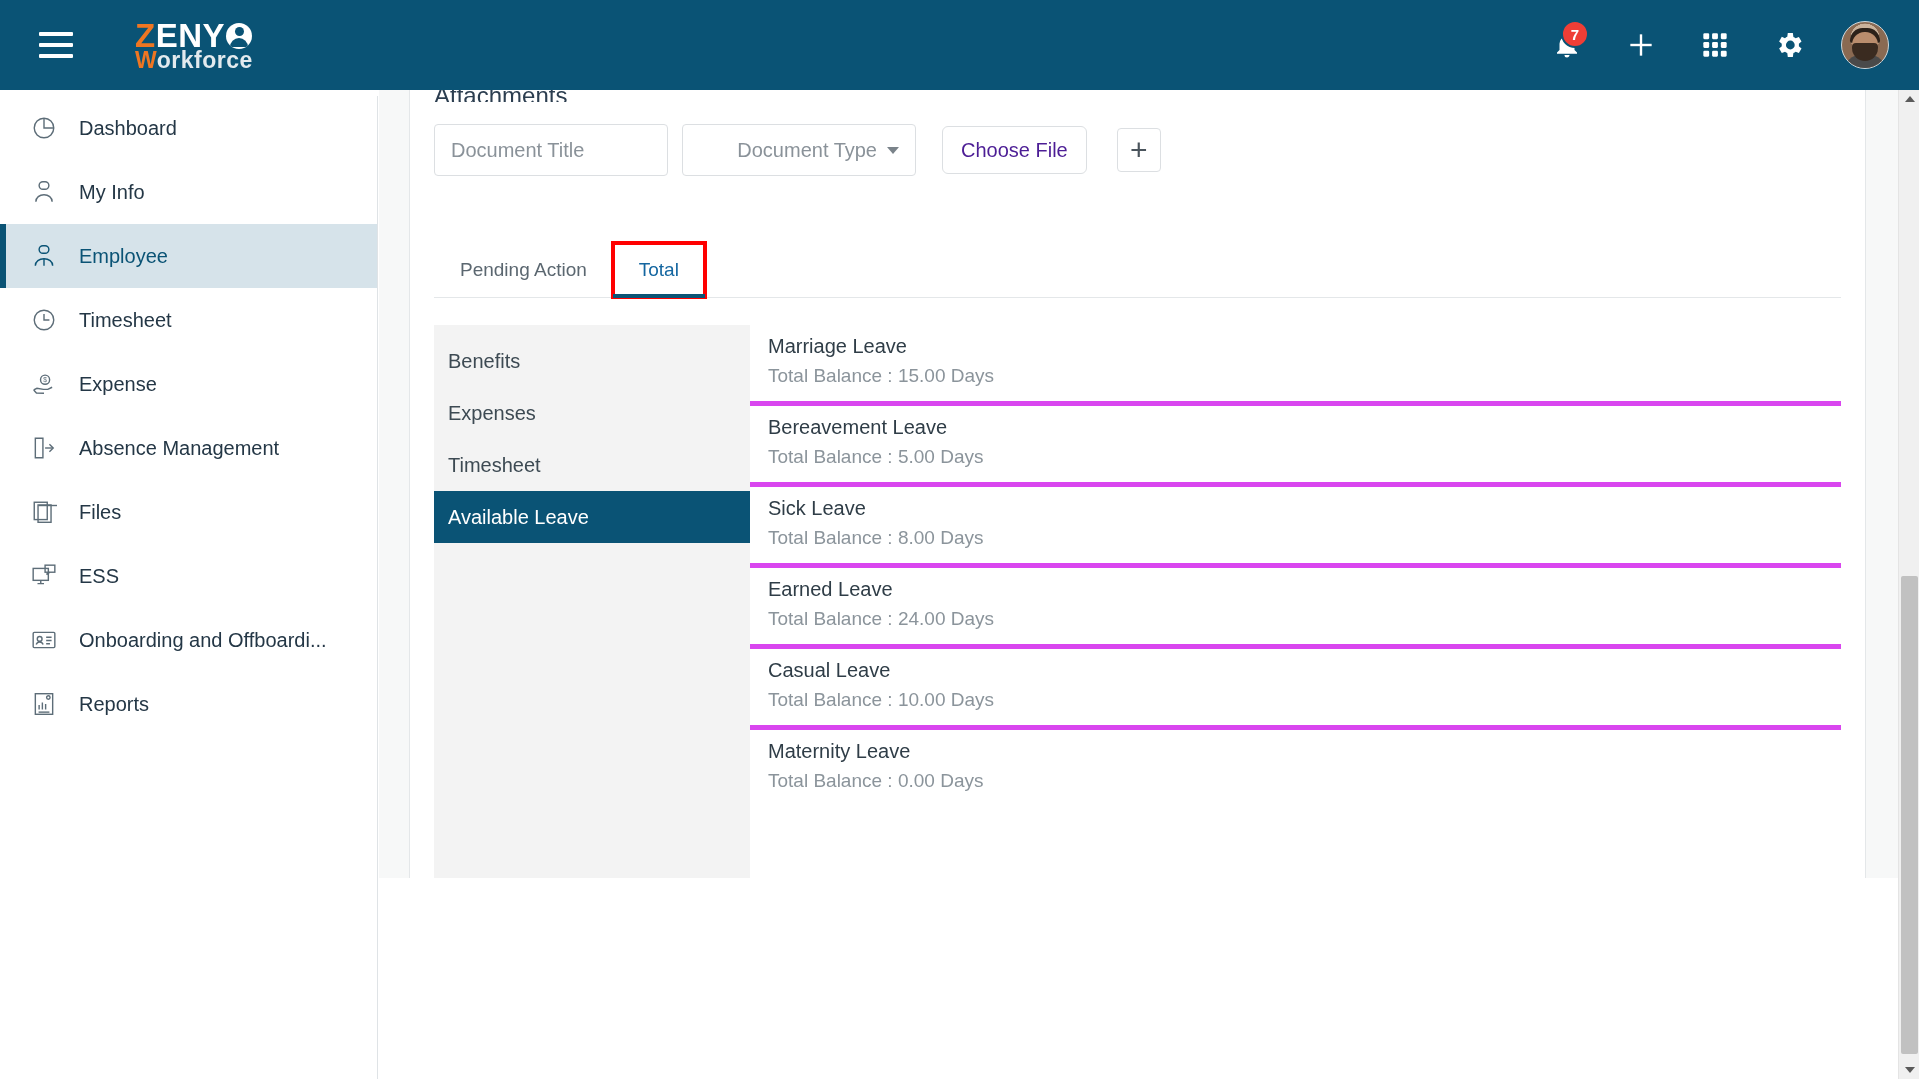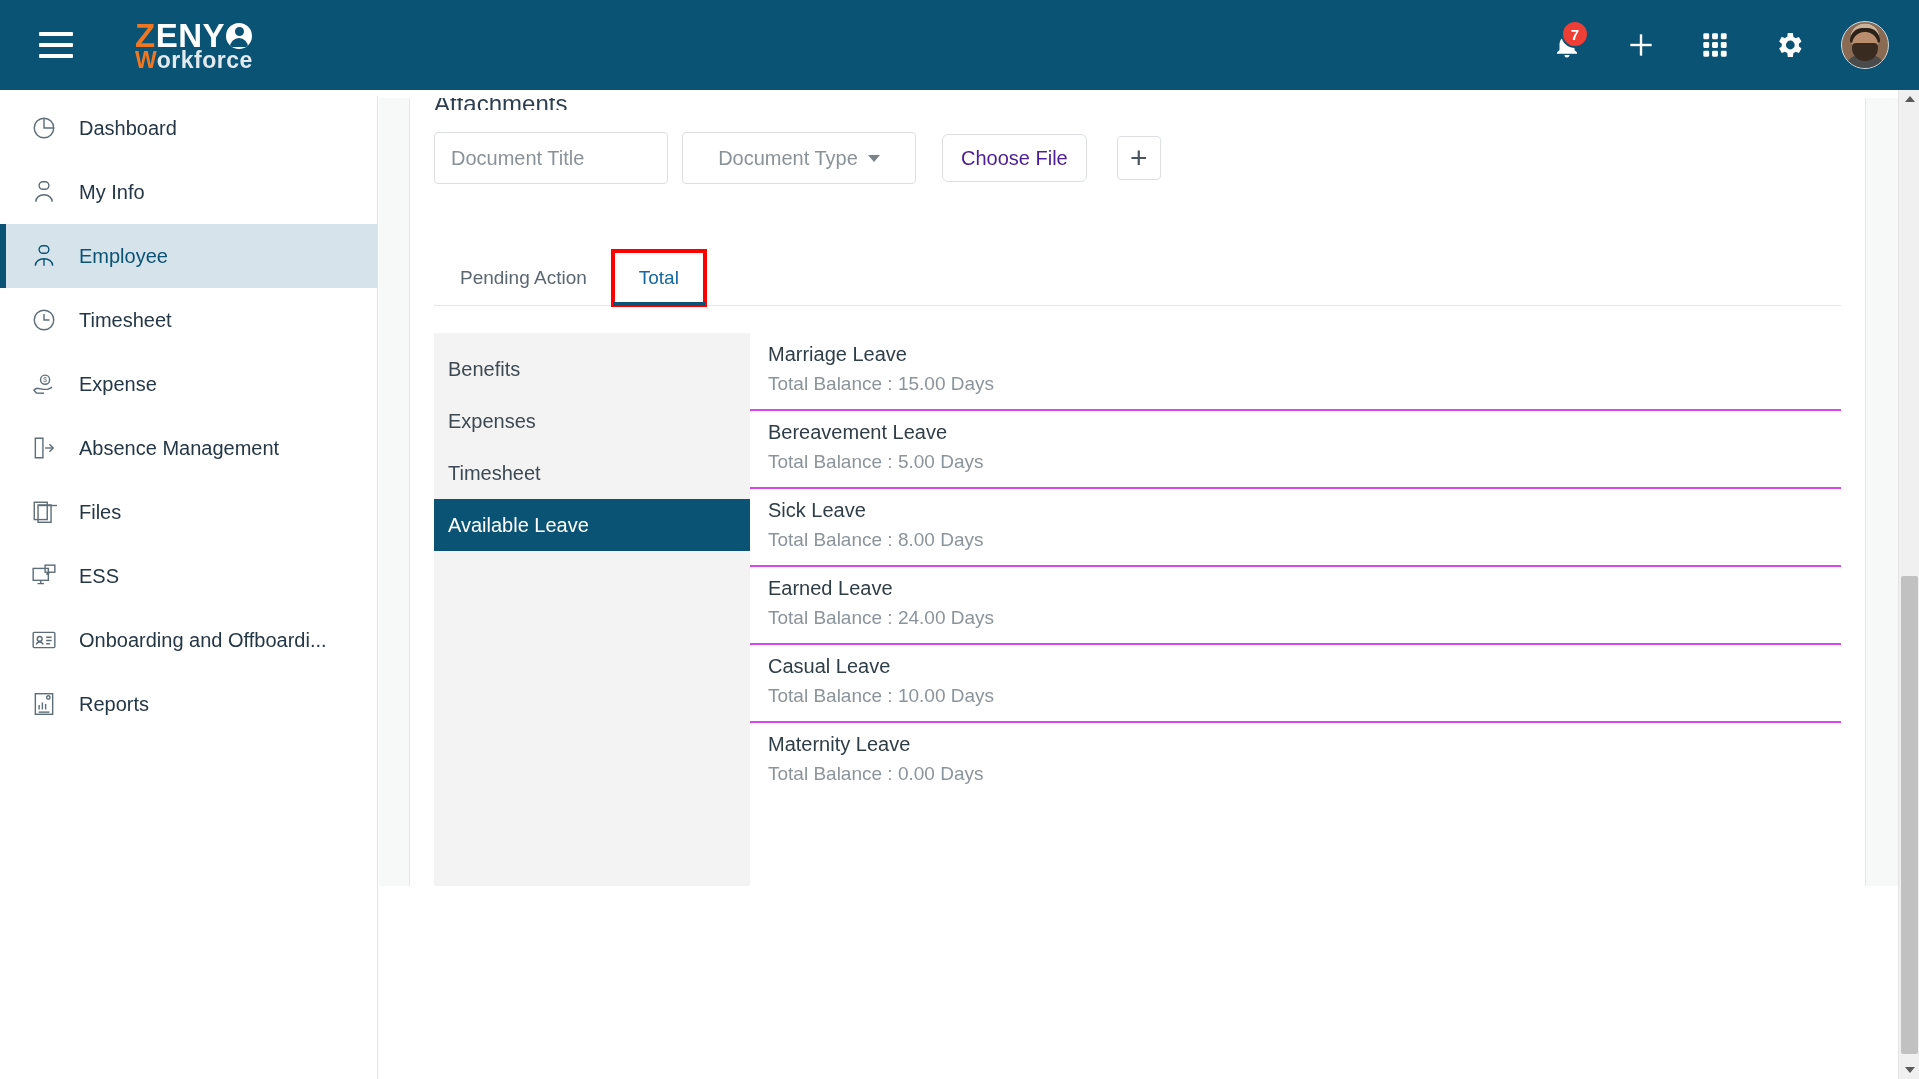--- a/index.html
+++ b/index.html
@@ -98,21 +98,21 @@
   }
   .nav-item.active { background: #d6e3ea; }
   .nav-item.active::before {
     content: ""; position: absolute; left: 0; top: 0; bottom: 0; width: 6px; background: #0a5375;
   }
   .nav-item.active .nav-label { color: #0a5375; }
   .nav-item.active .nav-ico { color: #0a5375; }
 
   
   #content {
-    position: absolute; top: 98px; left: 379px;
+    position: absolute; top: 90px; left: 379px;
     width: 1519px; height: 788px;
     background: #f7f8f8;
     overflow: hidden;
   }
   #card {
     position: absolute; left: 30px; top: -8px;
     width: 1457px;
     background: #ffffff;
     border: 1px solid #e4e7e9;
     border-top: none;
@@ -126,21 +126,21 @@
   #attach-row {
     display: flex; align-items: center; gap: 14px;
     padding: 22px 0 0 24px;
   }
   .field {
     height: 52px; border: 1px solid #dcdfe2; border-radius: 4px;
     background: #fff; display: flex; align-items: center;
     padding: 0 16px; color: #8a9299; font-size: 20px;
   }
   #doc-title { width: 234px; }
-  #doc-type { width: 234px; justify-content: center; cursor: pointer; }
+  #doc-type { width: 234px; justify-content: flex-end; cursor: pointer; }
   #doc-type .caret {
     width: 0; height: 0; border-left: 6px solid transparent;
     border-right: 6px solid transparent; border-top: 7px solid #7a838a; margin-left: 10px;
   }
   #choose-file {
     height: 48px; border: 1px solid #dcdfe2; border-radius: 6px;
     background: #fff; color: #4c1d95; font-size: 20px;
     display: flex; align-items: center; padding: 0 18px; cursor: pointer;
     margin-left: 12px;
   }
@@ -177,21 +177,21 @@
   }
   .subnav-item {
     height: 52px; display: flex; align-items: center;
     padding-left: 14px; font-size: 20px; color: #3d4a53; cursor: pointer;
   }
   .subnav-item.active { background: #0a5375; color: #ffffff; }
 
   #leave-list { flex: 1; }
   .leave-row {
     padding: 10px 0 14px 18px;
-    border-bottom: 2px solid #d946ef;
+    border-bottom: 5px solid #d946ef;
   }
   .leave-row:last-child { border-bottom: none; }
   .leave-name { font-size: 20px; color: #2f3d47; margin-bottom: 7px; }
   .leave-balance { font-size: 19px; color: #8b949b; }
 
   
   #card-footer {
     margin-top: 24px;
     border-top: 1px solid #e4e7e9;
     height: 98px;

